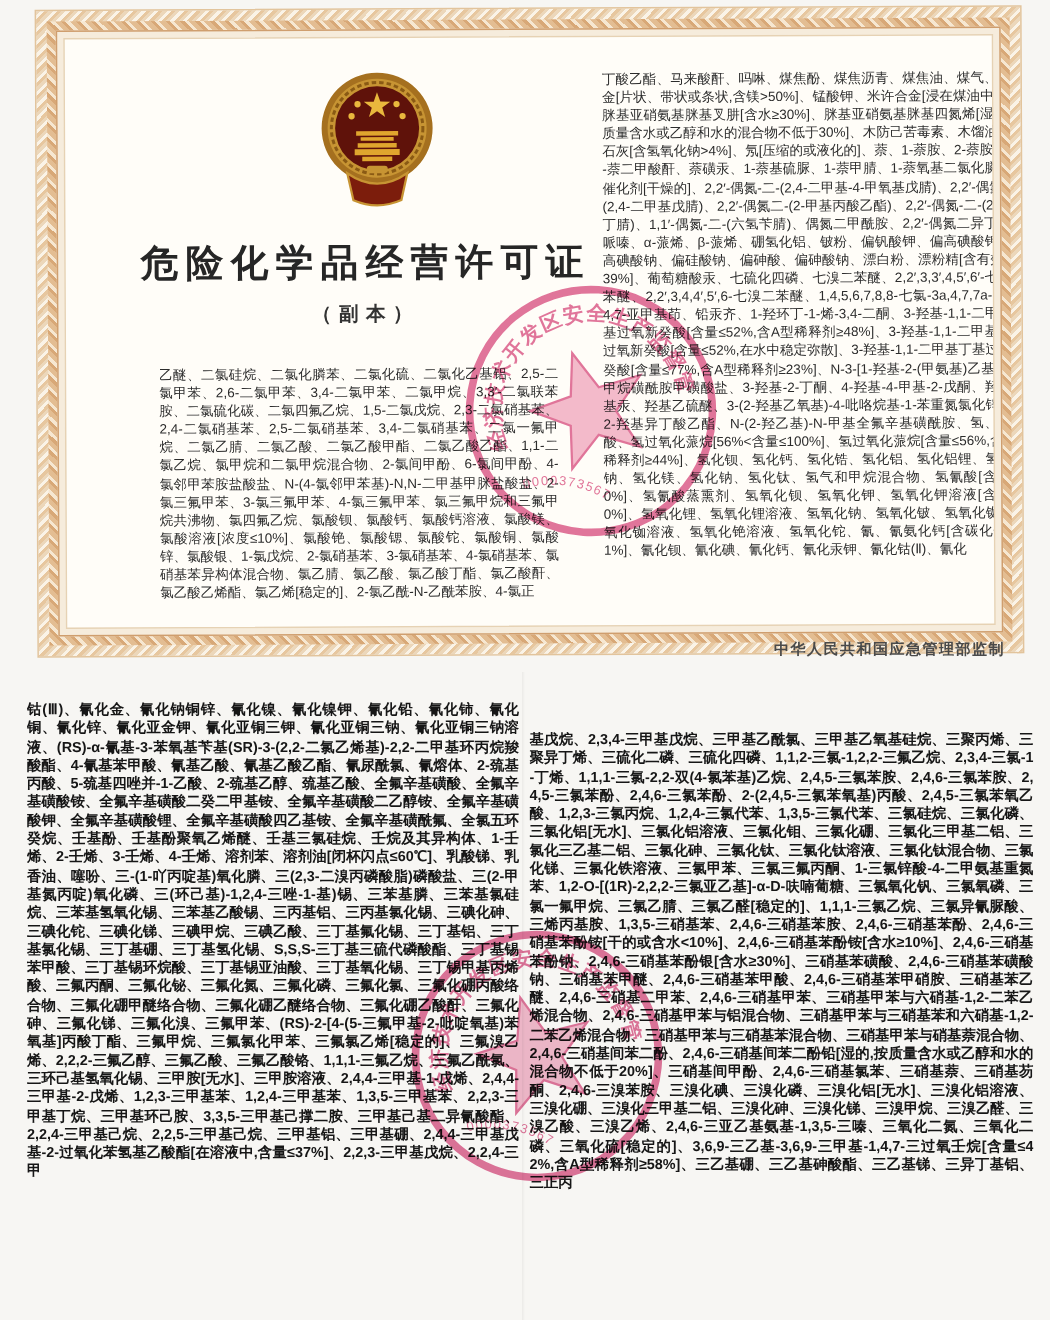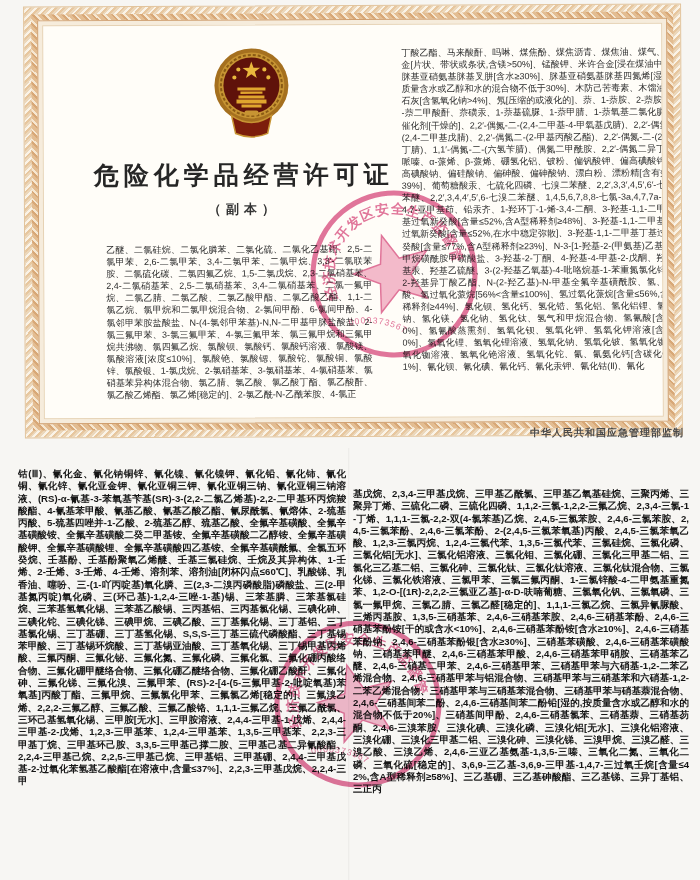--- a/index.html
+++ b/index.html
@@ -42,21 +42,21 @@
     font-size:13px;font-weight:bold;color:#333;letter-spacing:5px;
   }
   .cert-col{
     position:absolute;font-size:9px;line-height:12.1px;color:#2c2c2c;
     text-align:justify;overflow:hidden;font-weight:500;word-break:break-all;
   }
   .cert-col.left{left:62px;top:218px;width:266px;height:176px;}
   .cert-col.right{left:358px;top:22px;width:282px;height:376px;}
   
   .issuer{
-    position:absolute;left:530px;top:426px;font-size:10px;color:#4a4a4a;
+    position:absolute;left:516px;top:426px;font-size:10px;color:#4a4a4a;
     font-weight:bold;letter-spacing:1px;white-space:nowrap;
   }
   
   .back-col{
     position:absolute;font-size:9.6px;line-height:12.3px;color:#161616;
     text-align:justify;overflow:hidden;font-weight:600;word-break:break-all;margin-top:16px;
   }
   .back-col.left{left:18px;top:452px;width:328px;height:424px;}
   .back-col.right{left:353px;top:472px;width:336px;height:424px;}
   .fold{

